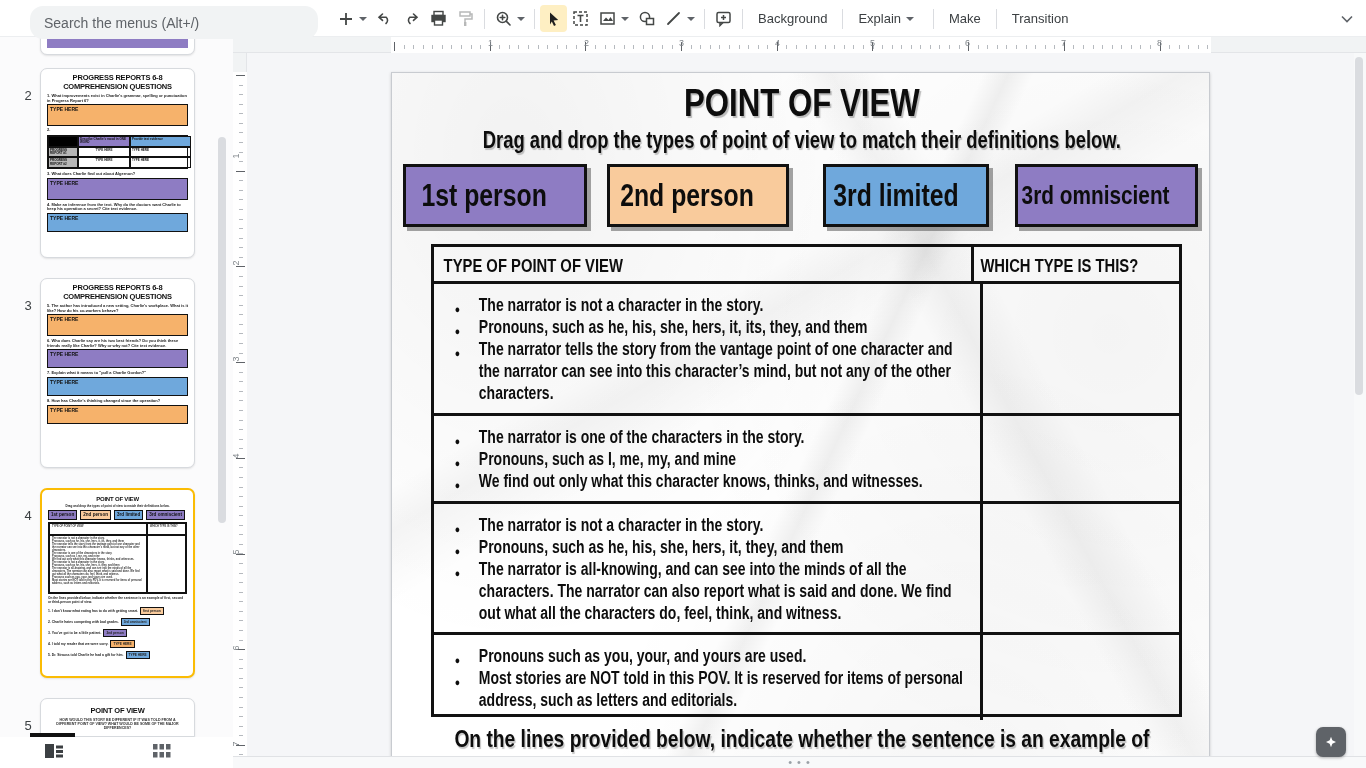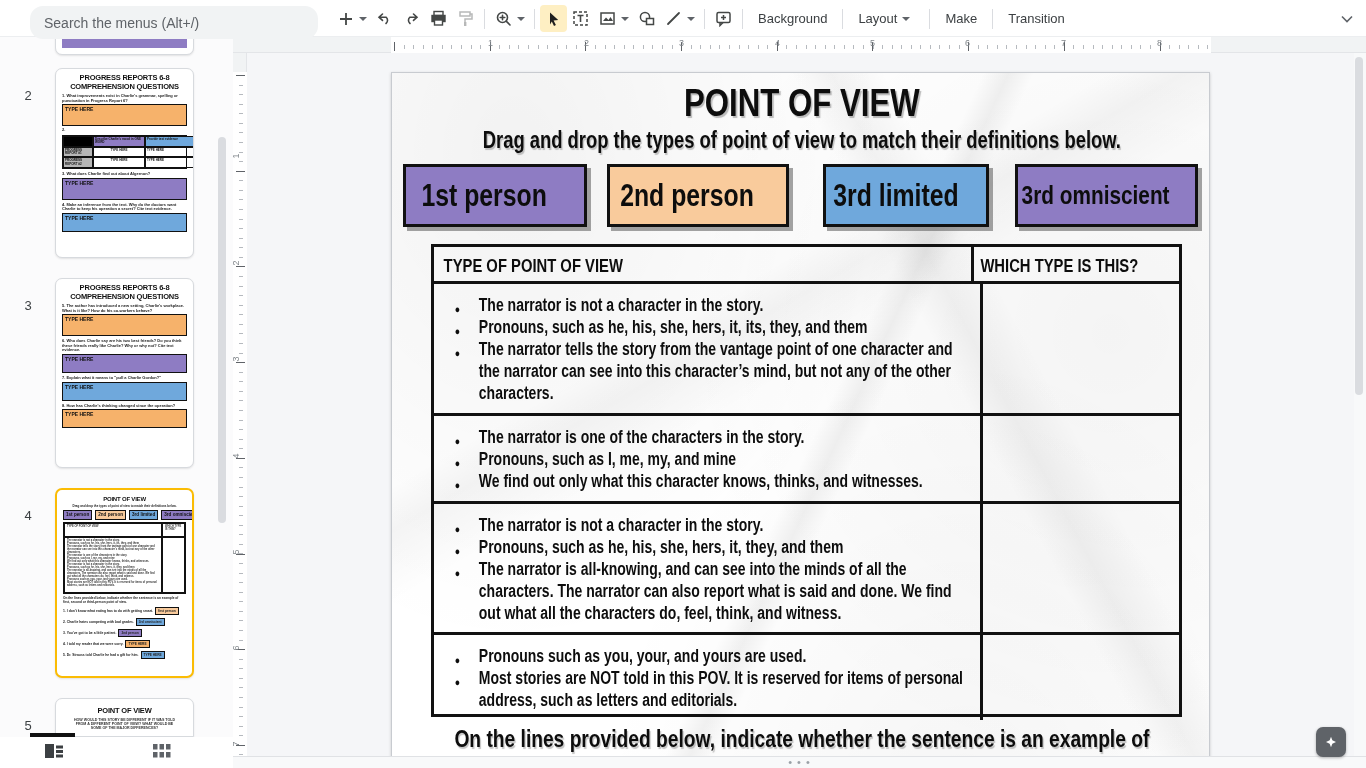--- a/index.html
+++ b/index.html
@@ -43,21 +43,21 @@
   .ruler-v .active { position:absolute; left:0; top:19px; width:14px; height:696px; background:#ffffff;
      background-image:
        repeating-linear-gradient(to bottom, #5f6368 0 1px, transparent 1px 95.7px),
        repeating-linear-gradient(to bottom, #b6babf 0 1px, transparent 1px 9.57px);
      background-size:9px 100%, 4px 100%; background-position:right 2px top 3px, right 4px top 3px;
      background-repeat:no-repeat; }
   .ruler-v .num { position:absolute; left:0px; font-size:9px; color:#80868b; transform:rotate(-90deg); }
 
   
   .filmstrip { position:absolute; left:0; top:37px; width:233px; height:700px; background:#fbfbfc; z-index:10; overflow:hidden; }
-  .thumb { position:absolute; left:55px; width:139px; height:190px; background:#fff; border:1px solid #d7dade;
+  .thumb { position:absolute; left:40px; width:155px; height:190px; background:#fff; border:1px solid #d7dade;
            border-radius:7px; box-shadow:0 1px 2px rgba(0,0,0,.10); overflow:hidden; padding:5px 6px; }
   .thumb.sel { border:2px solid #fbbc04; }
   .tnum { position:absolute; left:20px; width:16px; text-align:center; font-size:13px; color:#3c4043; }
   .fs-scroll { position:absolute; left:218px; top:100px; width:8px; height:386px; background:#dadce0; border-radius:4px; }
 
   .m-title { font-weight:bold; text-align:center; font-size:7.5px; line-height:8.5px; color:#111;
              letter-spacing:-0.2px; }
   .m-q { font-size:4px; line-height:4.6px; color:#222; font-weight:bold; margin-top:3px; }
   .m-box { border:1px solid #111; height:22px; font-size:5px; font-weight:bold; padding:1px 2px; color:#111; margin-top:1px; }
   .m-box.sm { height:19px; }
@@ -210,21 +210,21 @@
             <rect x="2" y="2.5" width="13" height="10" rx="1.5" stroke="#444746" fill="none" stroke-width="1.5"></rect>
             <path d="M5 12.5v3l3-3M8.5 5v5M6 7.5h5" stroke="#444746" stroke-width="1.5" fill="none"></path>
           </svg>
       </span>
       <span class="sep"></span>
       <span class="tbtn">
           <span>Background</span>
         </span>
       <span class="sep"></span>
       <span class="tbtn">
-          <span>Layout</span>
+          <span>Explain</span>
           <span class="caret"></span>
         </span>
       <span class="sep"></span>
       <span class="tbtn">
           <span>Make</span>
         </span>
       <span class="sep"></span>
       <span class="tbtn">
           <span>Transition</span>
         </span>

